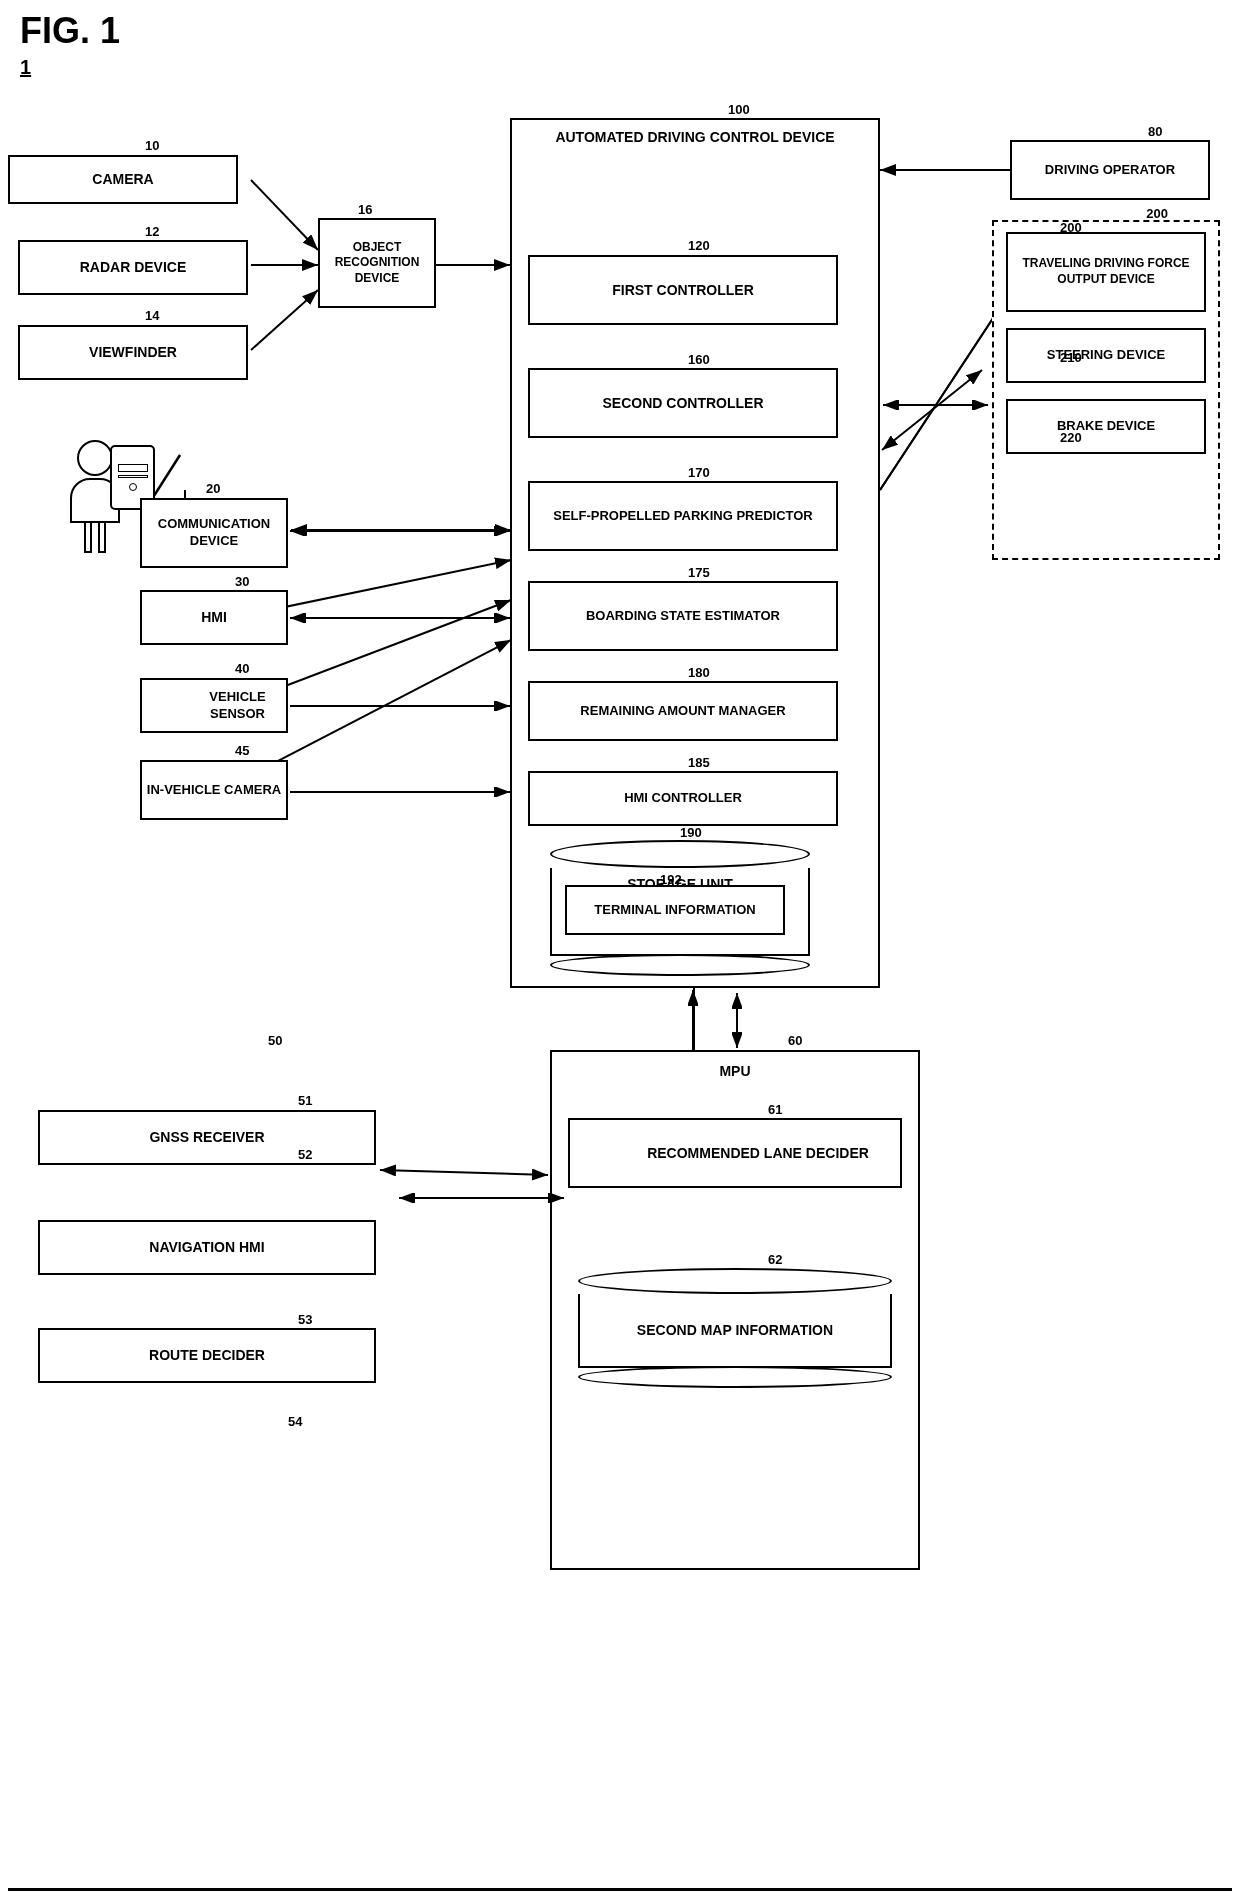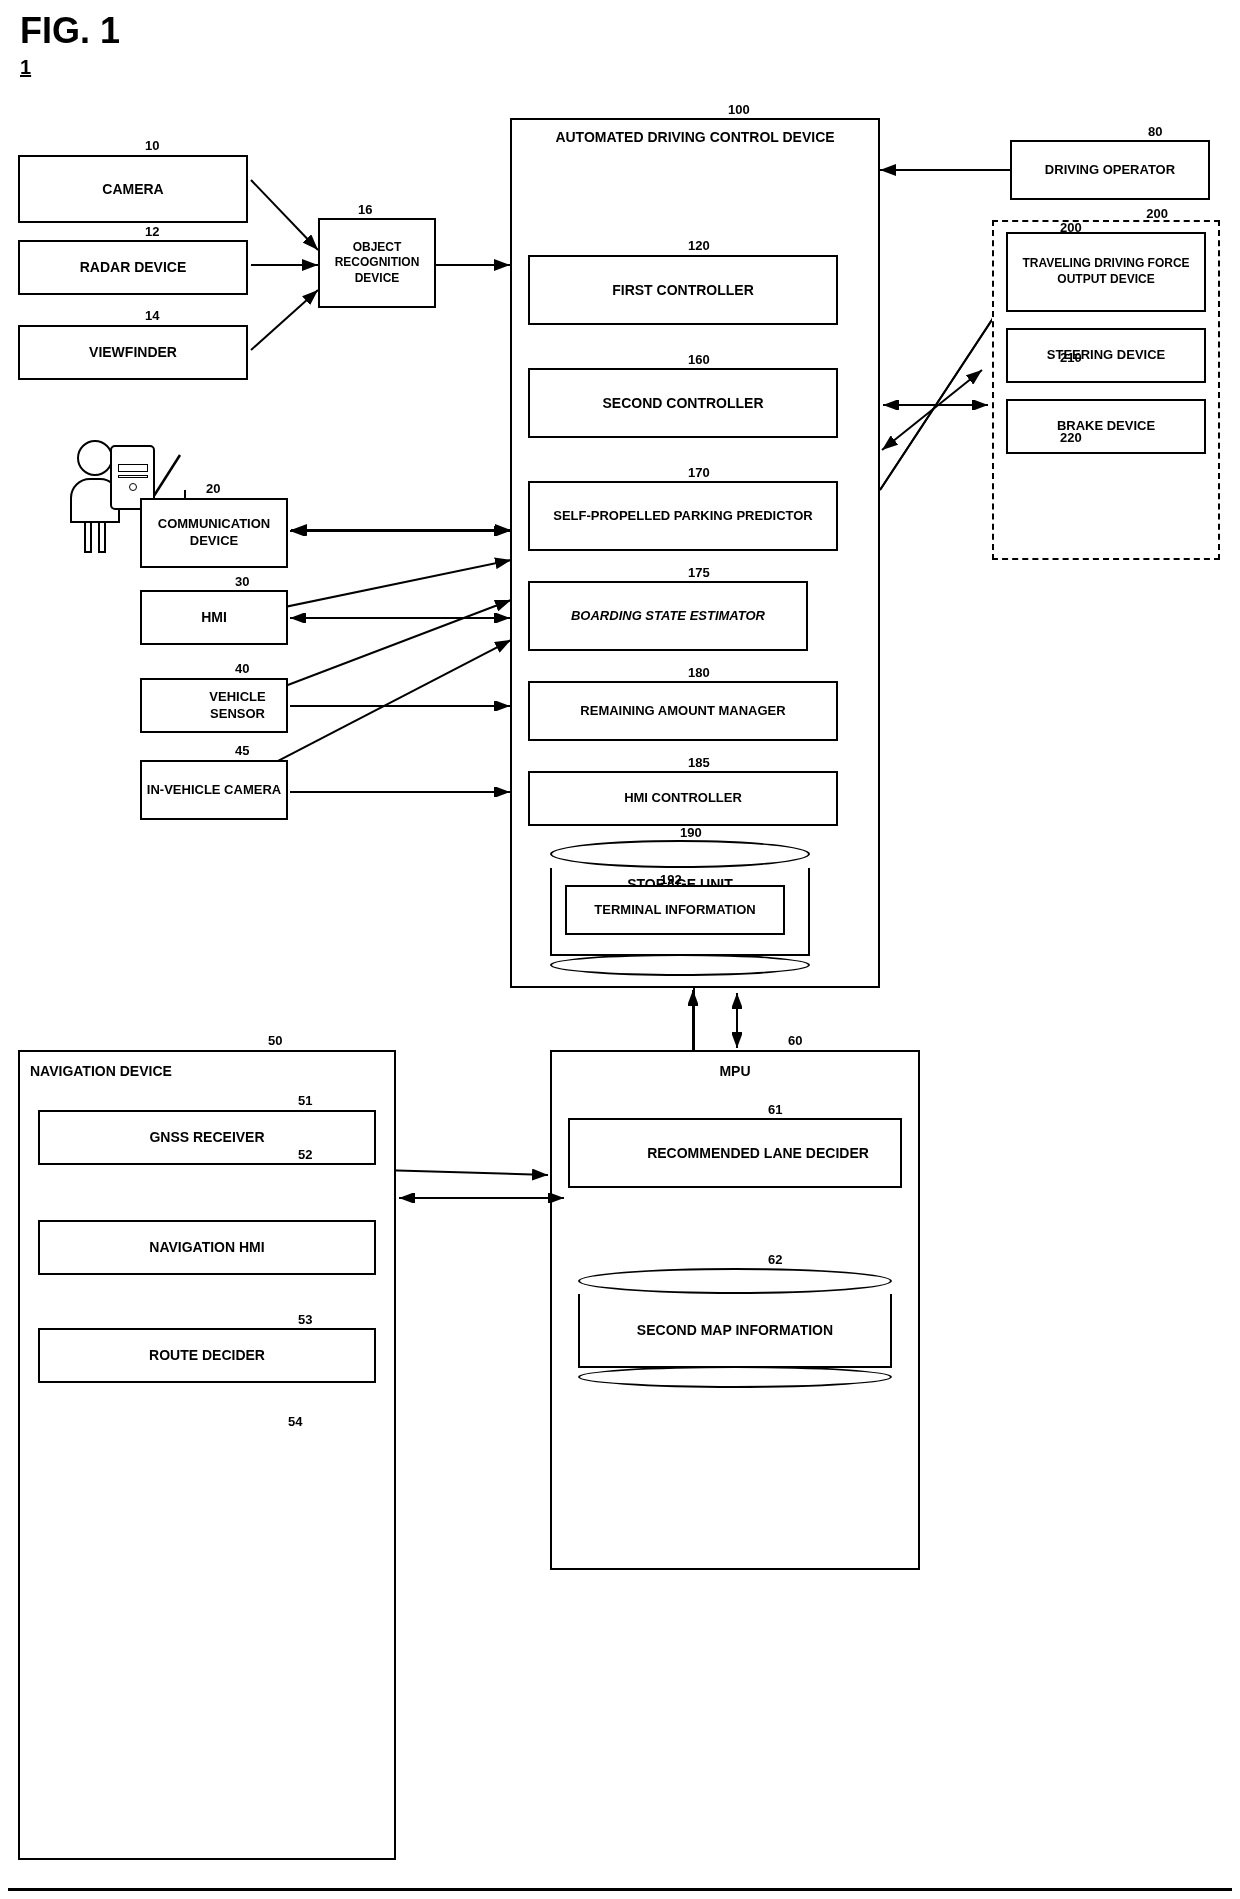--- a/index.html
+++ b/index.html
@@ -108,21 +108,21 @@
     <line x1="380" y1="1170" x2="548" y2="1175" stroke="#000" stroke-width="2" marker-end="url(#arrowhead)" marker-start="url(#arrowhead-left)"></line>
 
     <line x1="185" y1="490" x2="185" y2="510" stroke="#000" stroke-width="2"></line>
 
     <line x1="180" y1="455" x2="145" y2="510" stroke="#000" stroke-width="2.5"></line>
     <line x1="145" y1="510" x2="170" y2="525" stroke="#000" stroke-width="2.5"></line>
     <line x1="170" y1="525" x2="145" y2="538" stroke="#000" stroke-width="2.5"></line>
 
   </svg>
 
-  <div class="box" style="left:18px; top:155px; width:230px; height:68px;">
+  <div class="box" style="left:8px; top:155px; width:230px; height:49px;">
     <span>CAMERA</span>
   </div>
   <span class="lbl" style="left:145px; top:138px;">10</span>
 
   <div class="box" style="left:18px; top:240px; width:230px; height:55px;">
     <span>RADAR DEVICE</span>
   </div>
   <span class="lbl" style="left:145px; top:224px;">12</span>
 
   <div class="box" style="left:18px; top:325px; width:230px; height:55px;">
@@ -148,21 +148,21 @@
   <div class="box" style="left:528px; top:368px; width:310px; height:70px;">
     <span>SECOND CONTROLLER</span>
   </div>
   <span class="lbl" style="left:688px; top:352px;">160</span>
 
   <div class="box" style="left:528px; top:481px; width:310px; height:70px; font-size:13px;">
     <span>SELF-PROPELLED PARKING PREDICTOR</span>
   </div>
   <span class="lbl" style="left:688px; top:465px;">170</span>
 
-  <div class="box" style="left:528px; top:581px; width:280px; height:70px; font-size:13px;font-style:italic;">
+  <div class="box" style="left:528px; top:581px; width:310px; height:70px; font-size:13px;">
     <span>BOARDING STATE ESTIMATOR</span>
   </div>
   <span class="lbl" style="left:688px; top:565px;">175</span>
 
   <div class="box" style="left:528px; top:681px; width:310px; height:60px; font-size:13px;">
     <span>REMAINING AMOUNT MANAGER</span>
   </div>
   <span class="lbl" style="left:688px; top:665px;">180</span>
 
   <div class="box" style="left:528px; top:771px; width:310px; height:55px; font-size:13px;">
@@ -313,23 +313,20 @@
           <polygon points="0 0,8 3,0 6" fill="#000"></polygon>
         </marker>
       <marker id="ah6u" markerWidth="8" markerHeight="6" refX="8" refY="3" orient="auto-start-reverse" markerUnits="strokeWidth">
           <polygon points="0 0,8 3,0 6" fill="#000"></polygon>
         </marker>
     </defs>
     <line x1="5" y1="5" x2="5" y2="105" stroke="#000" stroke-width="2" marker-end="url(#arrowhead2)"></line>
     <line x1="5" y1="105" x2="5" y2="5" stroke="#000" stroke-width="2" marker-end="url(#arrowhead2)"></line>
   </svg>
 
-  <div class="box" style="left:18px; top:1050px; width:378px; height:810px; flex-direction:column; justify-content:flex-start; padding:10px; font-size:14px;">
-    <div style="font-weight:bold; font-size:14px; margin-bottom:8px; text-align:left; width:100%;">NAVIGATION DEVICE</div>
-  </div>
   <span class="lbl" style="left:268px; top:1033px;">50</span>
 
   <div class="box" style="left:38px; top:1110px; width:338px; height:55px; font-size:14px;">
     <span>GNSS RECEIVER</span>
   </div>
   <span class="lbl" style="left:298px; top:1093px;">51</span>
 
   <div class="box" style="left:38px; top:1220px; width:338px; height:55px; font-size:14px;">
     <span>NAVIGATION HMI</span>
   </div>

